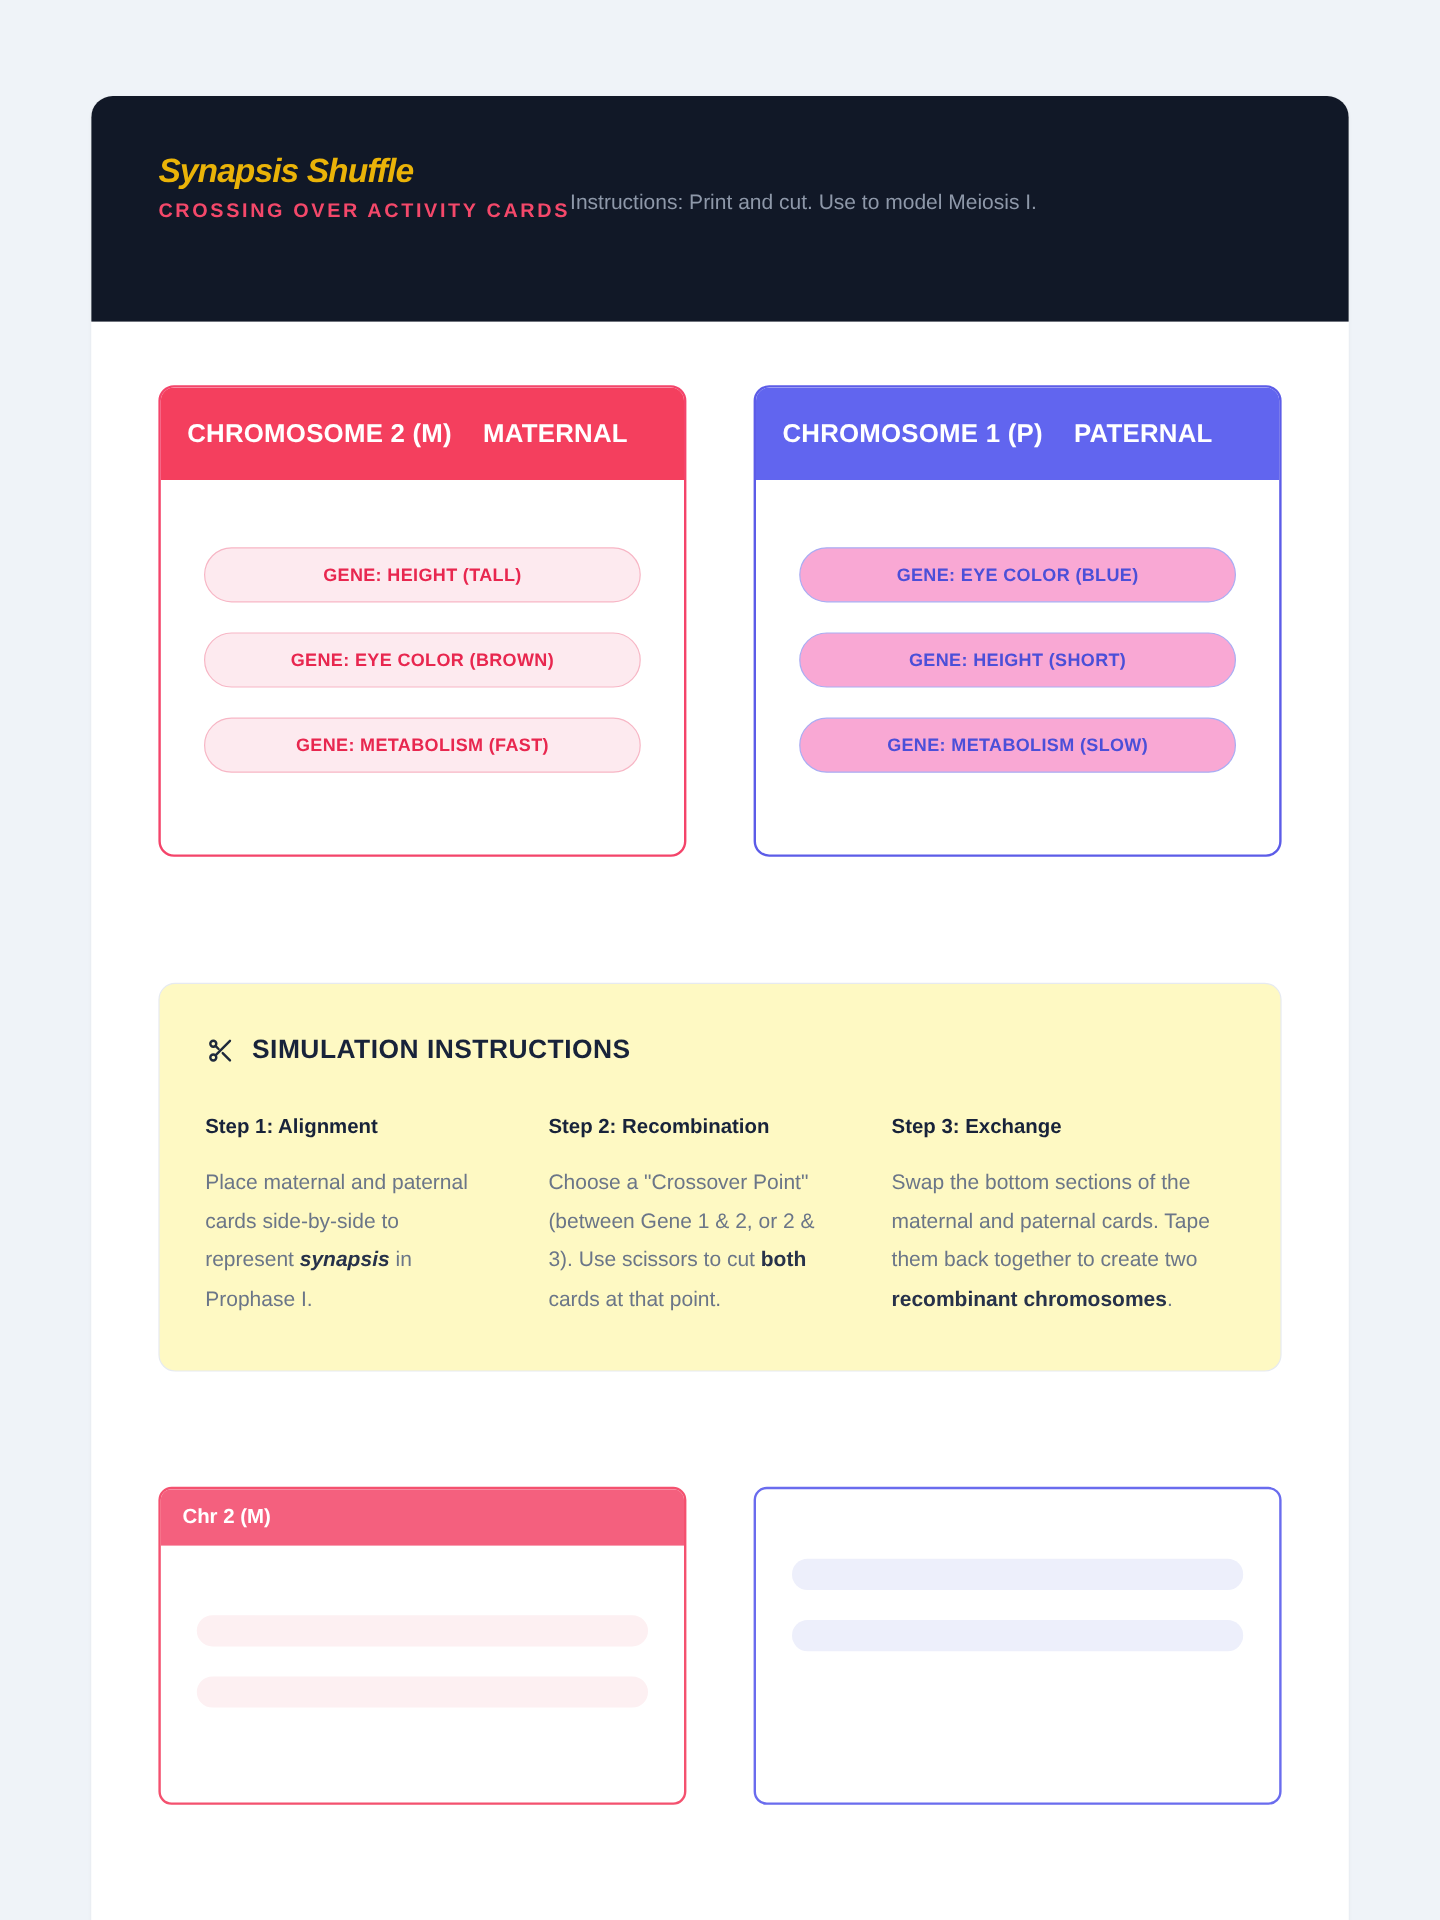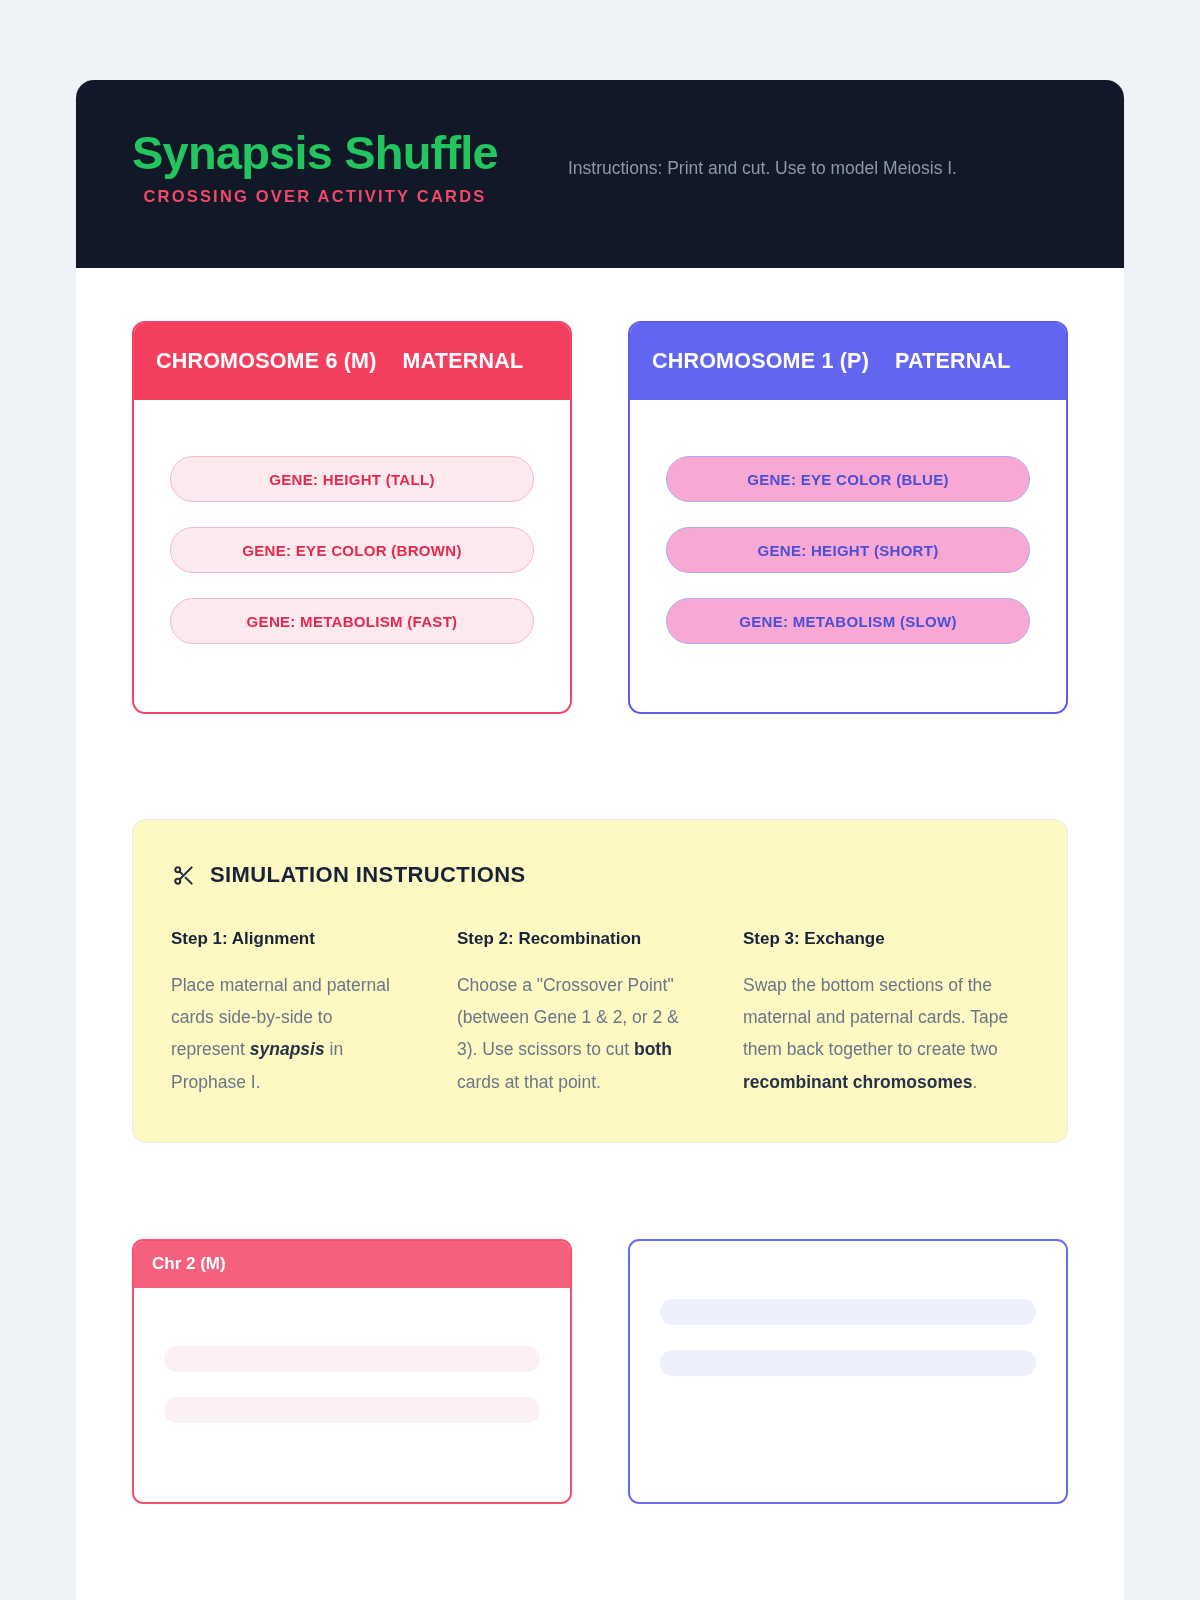--- a/index.html
+++ b/index.html
@@ -33,38 +33,38 @@
   
   .banner {
     height: 188px;
     background: #111827;
     padding: 48px 56px 0 56px;
     display: flex;
     align-items: flex-start;
   }
   .banner-left { flex: 0 0 auto; }
   .brand-title {
-    color: #22c55e;
-    font-size: 47px;
+    color: #eab308;
+    font-size: 28px;
     font-weight: bold;
     letter-spacing: -0.8px;
     line-height: 1.05;
     white-space: nowrap;
+    font-style: italic;
   }
   .brand-sub {
     margin-top: 10px;
     color: #f4486a;
     font-size: 16.5px;
     font-weight: bold;
     letter-spacing: 2.2px;
     white-space: nowrap;
     text-align: center;
   }
   .banner-note {
-    margin-left: 70px;
     margin-top: 28px;
     color: #8e98a9;
     font-size: 17.5px;
     line-height: 1.4;
     white-space: nowrap;
   }
 
   
   .sheet-body { padding: 50px 56px 0 56px; }
 
@@ -226,21 +226,21 @@
     </div>
     <div class="banner-note">Instructions: Print and cut. Use to model Meiosis I.</div>
   </div>
 
   <div class="sheet-body">
 
     <div class="chr-row">
 
       <div class="chr-card maternal">
         <div class="chr-head">
-          <span class="chr-id">CHROMOSOME 6 (M)</span>
+          <span class="chr-id">CHROMOSOME 2 (M)</span>
           <span>MATERNAL</span>
         </div>
         <div class="chr-genes">
           <div class="gene-pill">GENE: HEIGHT (TALL)</div>
           <div class="gene-pill">GENE: EYE COLOR (BROWN)</div>
           <div class="gene-pill">GENE: METABOLISM (FAST)</div>
         </div>
       </div>
 
       <div class="chr-card paternal">

